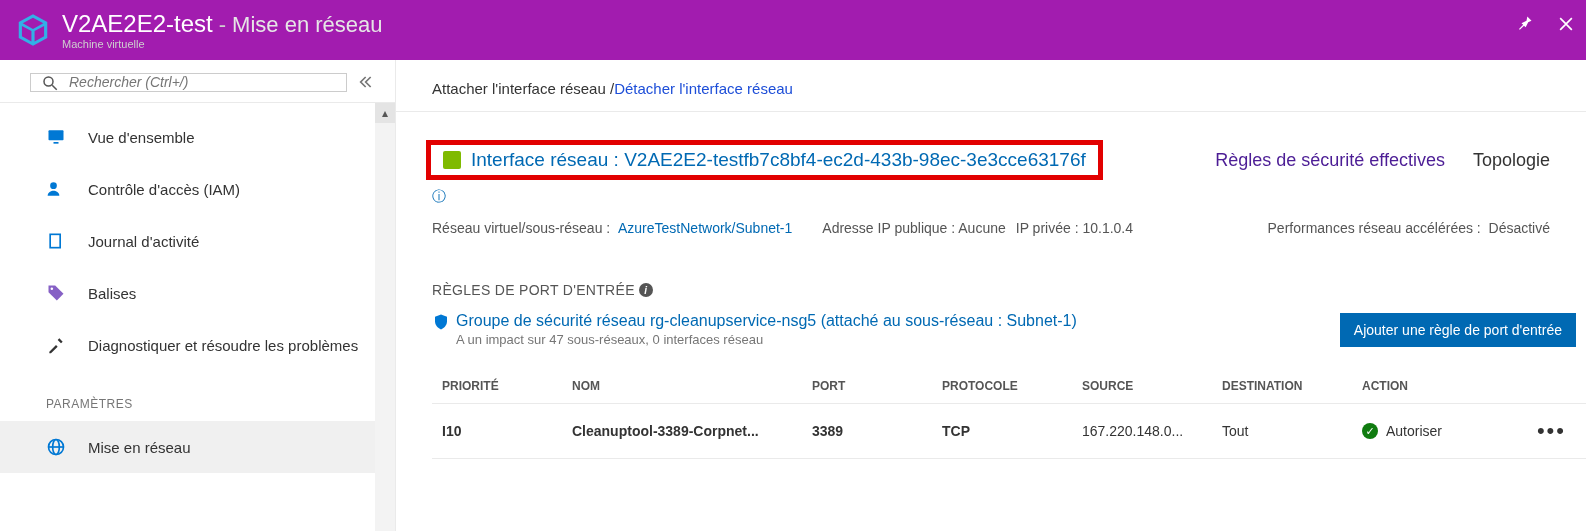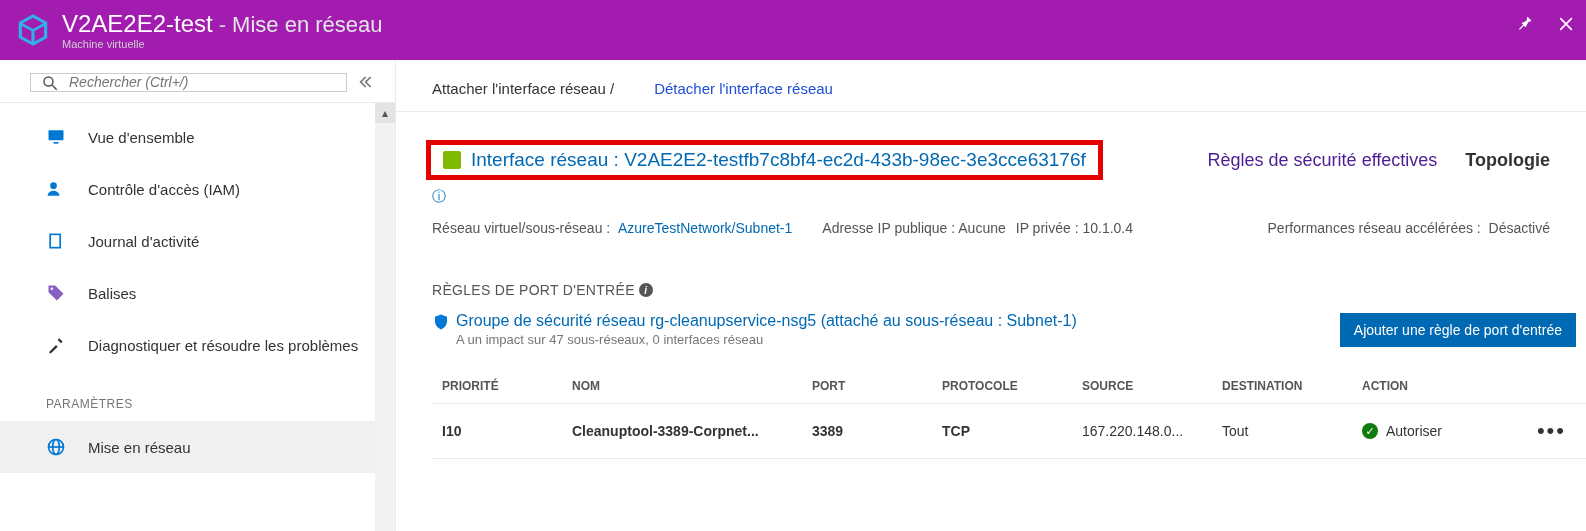--- a/index.html
+++ b/index.html
@@ -22,21 +22,21 @@
   .search-box span { font-style: italic; }
   .collapse { width: 20px; height: 20px; color: #767676; }
   .nav-list { position: relative; padding-top: 8px; }
   .nav-scroll { position: absolute; right: 0; top: 0; width: 20px; height: 500px; background: #f3f3f3; }
   .nav-scroll .up { width: 20px; height: 20px; background: #e4e4e4; display:flex;align-items:center;justify-content:center;color:#555;font-size:12px;}
   .nav-item { display: flex; align-items: center; height: 52px; padding: 0 20px 0 46px; font-size: 15px; color: #333; cursor: pointer; }
   .nav-item.active { background: #f0f0f0; }
   .nav-item .ni-ico { width: 20px; height: 20px; margin-right: 22px; }
   .nav-header { padding: 26px 0 10px 46px; font-size: 12px; color: #767676; letter-spacing: .5px; }
   .main { flex: 1; padding: 20px 0 0 0; position: relative; }
-  .toolbar { display: flex; align-items: center; gap: 40px; padding: 0 0 14px 36px; font-size: 15px; border-bottom: 1px solid #eaeaea; margin-bottom: 28px; }
+  .toolbar { display: flex; align-items: center; padding: 0 0 14px 36px; font-size: 15px; border-bottom: 1px solid #eaeaea; margin-bottom: 28px; }
   .tool-link { color: #333; }
   .tool-link.secondary { color: #1d4ed8; }
   .nic-row { display: flex; align-items: center; justify-content: space-between; padding: 0 36px 0 30px; }
   .nic-box { border: 5px solid #e20000; padding: 4px 12px; display: inline-flex; align-items: center; gap: 10px; }
   .nic-ico { width: 18px; height: 18px; background: #7fba00; border-radius: 2px; }
   .nic-link { color: #0069b3; font-size: 19px; }
   .right-links { display: flex; gap: 28px; align-items: center; }
   .right-links a { color: #4c1d95; font-size: 18px; white-space: nowrap; }
   .info-i { color: #0069b3; font-size: 14px; margin: 8px 0 0 36px; }
   .meta-row { display: flex; align-items: center; gap: 30px; padding: 14px 36px 0 36px; font-size: 14px; color: #555; white-space: nowrap;}
@@ -159,21 +159,21 @@
     <div class="nic-row">
       <div class="nic-box">
         <span class="nic-ico"></span>
         <span class="nic-link">
           <span>Interface réseau :</span>
           <span>V2AE2E2-testfb7c8bf4-ec2d-433b-98ec-3e3cce63176f</span>
         </span>
       </div>
       <div class="right-links">
         <a>Règles de sécurité effectives</a>
-        <a style="color:#333;font-weight:bold;">Topologie</a>
+        <a style="color:#333;">Topologie</a>
       </div>
     </div>
     <div class="info-i">ⓘ</div>
 
     <div class="meta-row">
       <span><span class="lbl">Réseau virtuel/sous-réseau :</span> &nbsp;<a>AzureTestNetwork/Subnet-1</a></span>
       <span><span class="lbl">Adresse IP publique :</span> <span>Aucune</span></span>
       <span style="margin-left:-20px;"><span class="lbl">IP privée :</span> <span>10.1.0.4</span></span>
       <span style="margin-left:auto;"><span class="lbl">Performances réseau accélérées :</span> &nbsp;<span>Désactivé</span></span>
     </div>

